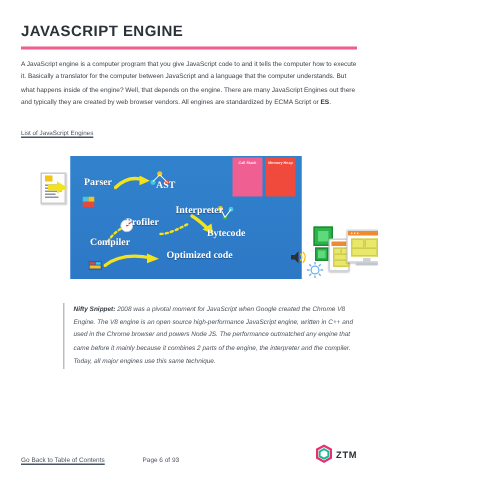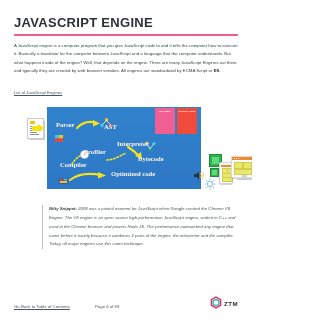--- a/index.html
+++ b/index.html
@@ -10,21 +10,21 @@
     overflow:hidden;
     position:relative;
   }
   .page{
     position:absolute;inset:0;
     padding:0 14px;
     box-sizing:border-box;
   }
   .title{
     margin:16px 0 0 0;
-    font-size:13px;
+    font-size:10px;
     font-weight:bold;
     letter-spacing:0.3px;
     color:#2b3137;
     line-height:1.1;
   }
   .rule{
     margin-top:4px;
     height:1.6px;
     background:#ef5e8c;
     width:100%;

